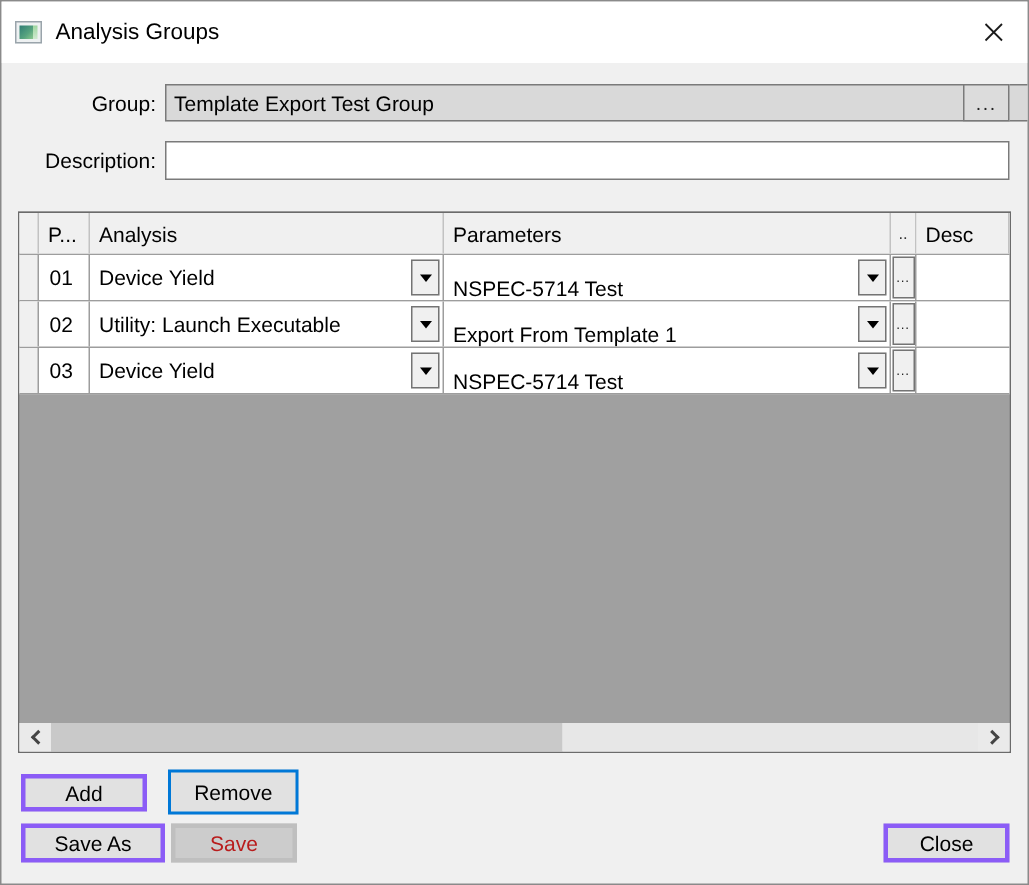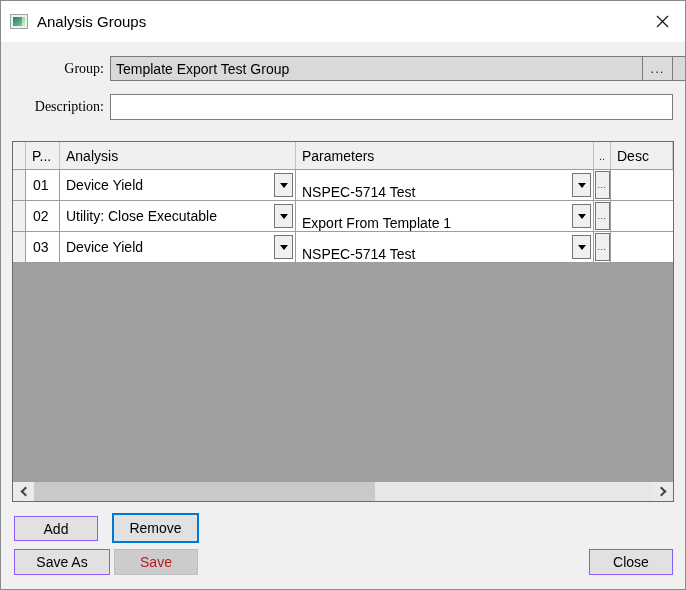--- a/index.html
+++ b/index.html
@@ -28,21 +28,21 @@
     position: absolute; right: 2px; top: 2px; width: 3px; height: 9px;
     background: linear-gradient(180deg, #9fd6a0, #cfe9cf);
   }
   .title-text { margin-left: 9px; font-size: 15px; }
   .title-close {
     position: absolute; right: 0; top: 0; width: 46px; height: 40px;
     display: flex; align-items: center; justify-content: center; cursor: default;
   }
 
   
-  .field-label { position: absolute; left: 0; width: 103px; text-align: right; font-family: Liberation Serif, serif; }
+  .field-label { position: absolute; left: 0; width: 103px; text-align: right; }
   #group-label { top: 60px; }
   #description-label { top: 98px; }
 
   .combo {
     position: absolute; left: 109px; top: 55px; width: 625px; height: 25px;
     background: #d9d9d9; border: 1px solid #7a7a7a;
     display: flex; align-items: center; padding-left: 5px;
   }
   .combo .chev {
     position: absolute; right: 11px; top: 7px; width: 8px; height: 8px;
@@ -105,21 +105,21 @@
   }
   .sb-chev { width: 7px; height: 7px; }
   .sb-chev.left  { border-left: 2px solid #444; border-bottom: 2px solid #444; transform: rotate(45deg); margin-left: 3px; }
   .sb-chev.right { border-right: 2px solid #444; border-bottom: 2px solid #444; transform: rotate(-45deg); margin-right: 3px; }
   .sb-thumb { flex: 0 0 341px; background: #c9c9c9; }
   .sb-track { flex: 1 1 auto; background: #e7e7e7; }
   .sb-btn.right-btn { margin-left: auto; }
 
   
   .btn {
-    position: absolute; background: #e1e1e1; border: 1px solid #8b5cf6;
+    position: absolute; background: #e1e1e1; border: 3px solid #8b5cf6;
     display: flex; align-items: center; justify-content: center; font-size: 14px;
     cursor: default;
   }
   #btn-add     { left: 13px;  top: 515px; width: 84px; height: 25px; }
   #btn-remove  { left: 111px; top: 512px; width: 87px; height: 30px; border: 2px solid #0078d7; }
   #btn-saveas  { left: 13px;  top: 548px; width: 96px; height: 26px; }
   #btn-save    { left: 113px; top: 548px; width: 84px; height: 26px; background: #cccccc; border-color: #bfbfbf; color: #b91c1c; }
   #btn-close   { left: 588px; top: 548px; width: 84px; height: 26px; }
 </style>
 </head>
@@ -182,21 +182,21 @@
       <div class="cell c-more">
         <span class="more-btn">...</span>
       </div>
       <div class="cell c-desc"></div>
     </div>
 
     <div class="g-row g-data">
       <div class="cell c-sel"></div>
       <div class="cell c-pos">02</div>
       <div class="cell c-an">
-        <span>Utility: Close Executable</span>
+        <span>Utility: Launch Executable</span>
         <span class="dd-btn">
             <span class="dd-tri"></span>
           </span>
       </div>
       <div class="cell c-par">
         <span>Export From Template 1</span>
         <span class="dd-btn">
             <span class="dd-tri"></span>
           </span>
       </div>

